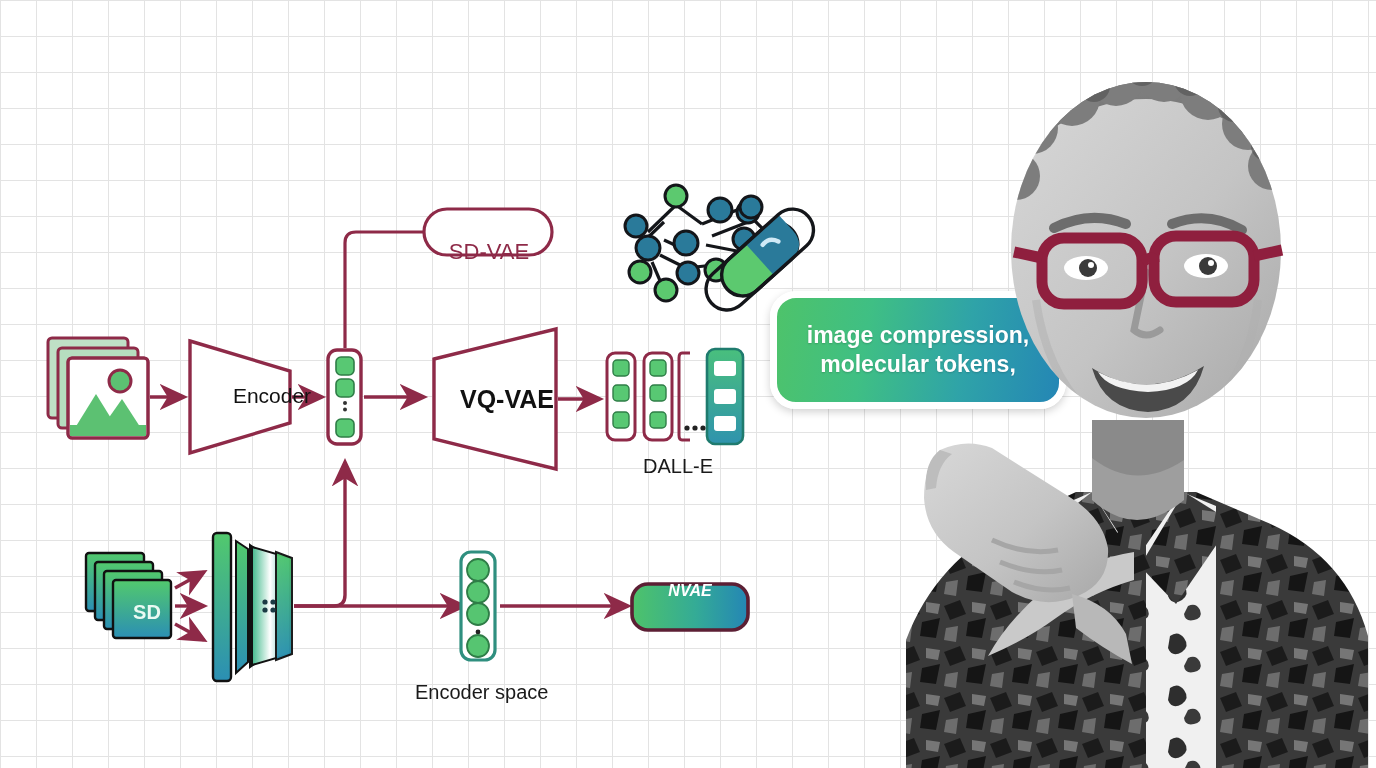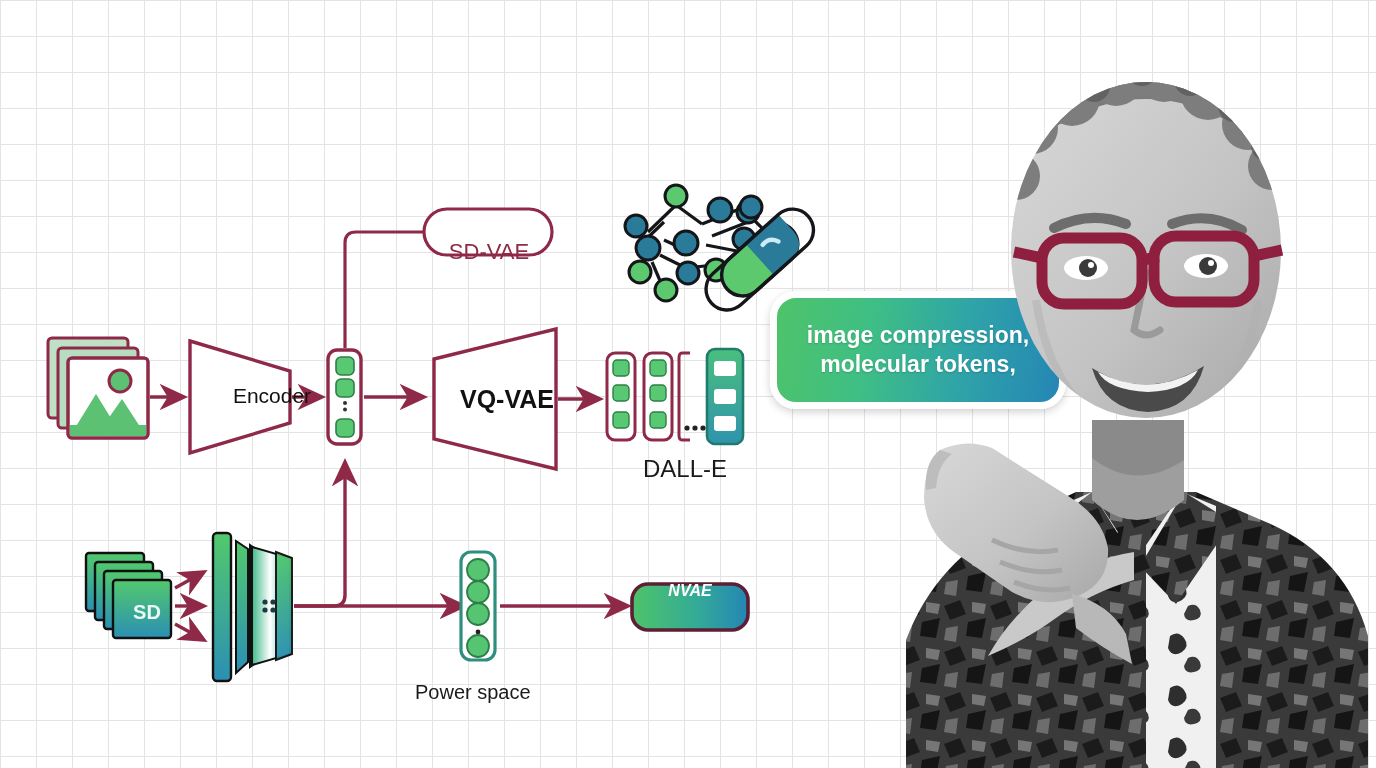--- a/index.html
+++ b/index.html
@@ -54,21 +54,21 @@
     align-items: center;
     justify-content: center;
     color: #111111;
     white-space: nowrap;
   }
   #encoder-text { left: 192px; top: 380px; width: 72px; height: 32px; font-size: 21px; margin-left: 44px; }
   #vqvae-text   { left: 448px; top: 382px; width: 118px; height: 34px; font-size: 25px; font-weight: 700; }
   #sdvae-text   { left: 436px; top: 216px; width: 106px; height: 32px; font-size: 22px; color: #8e2a48; margin-top: 20px; }
   #nvae-text    { left: 640px; top: 576px; width: 100px; height: 30px; font-size: 16px; font-weight: 700; color: #ffffff; font-style: italic; }
   #sdcard-text  { left: 126px; top: 591px; width: 42px; height: 26px; font-size: 20px; font-weight: 600; color: #eafaf3; margin-top: 8px; }
-  #dalle-label  { left: 643px; top: 455px; font-size: 24px; }
+  #dalle-label  { left: 643px; top: 455px; font-size: 20px; }
   #latent-label { left: 415px; top: 681px; font-size: 20px; }
 
   
   #callout {
     position: absolute;
     left: 770px;
     top: 291px;
     width: 296px;
     height: 118px;
     border-radius: 26px;
@@ -277,21 +277,21 @@
 
     <rect x="632" y="584" width="116" height="46" rx="16" fill="url(#gradGTh)" stroke="#5c1f34" stroke-width="3.6"></rect>
   </svg>
 
   <div class="shape-text" id="encoder-text">Encoder</div>
   <div class="shape-text" id="vqvae-text">VQ-VAE</div>
   <div class="shape-text" id="sdvae-text">SD-VAE</div>
   <div class="shape-text" id="nvae-text">NVAE</div>
   <div class="shape-text" id="sdcard-text">SD</div>
   <div class="lbl" id="dalle-label">DALL-E</div>
-  <div class="lbl" id="latent-label">Power space</div>
+  <div class="lbl" id="latent-label">Encoder space</div>
 
   <div id="callout">
     <div id="callout-text">
       <span class="ln">image compression,</span>
       <span class="ln">molecular tokens,</span>
     </div>
   </div>
 
   <div id="portrait">
     <svg width="480" height="768" viewBox="0 0 480 768">

